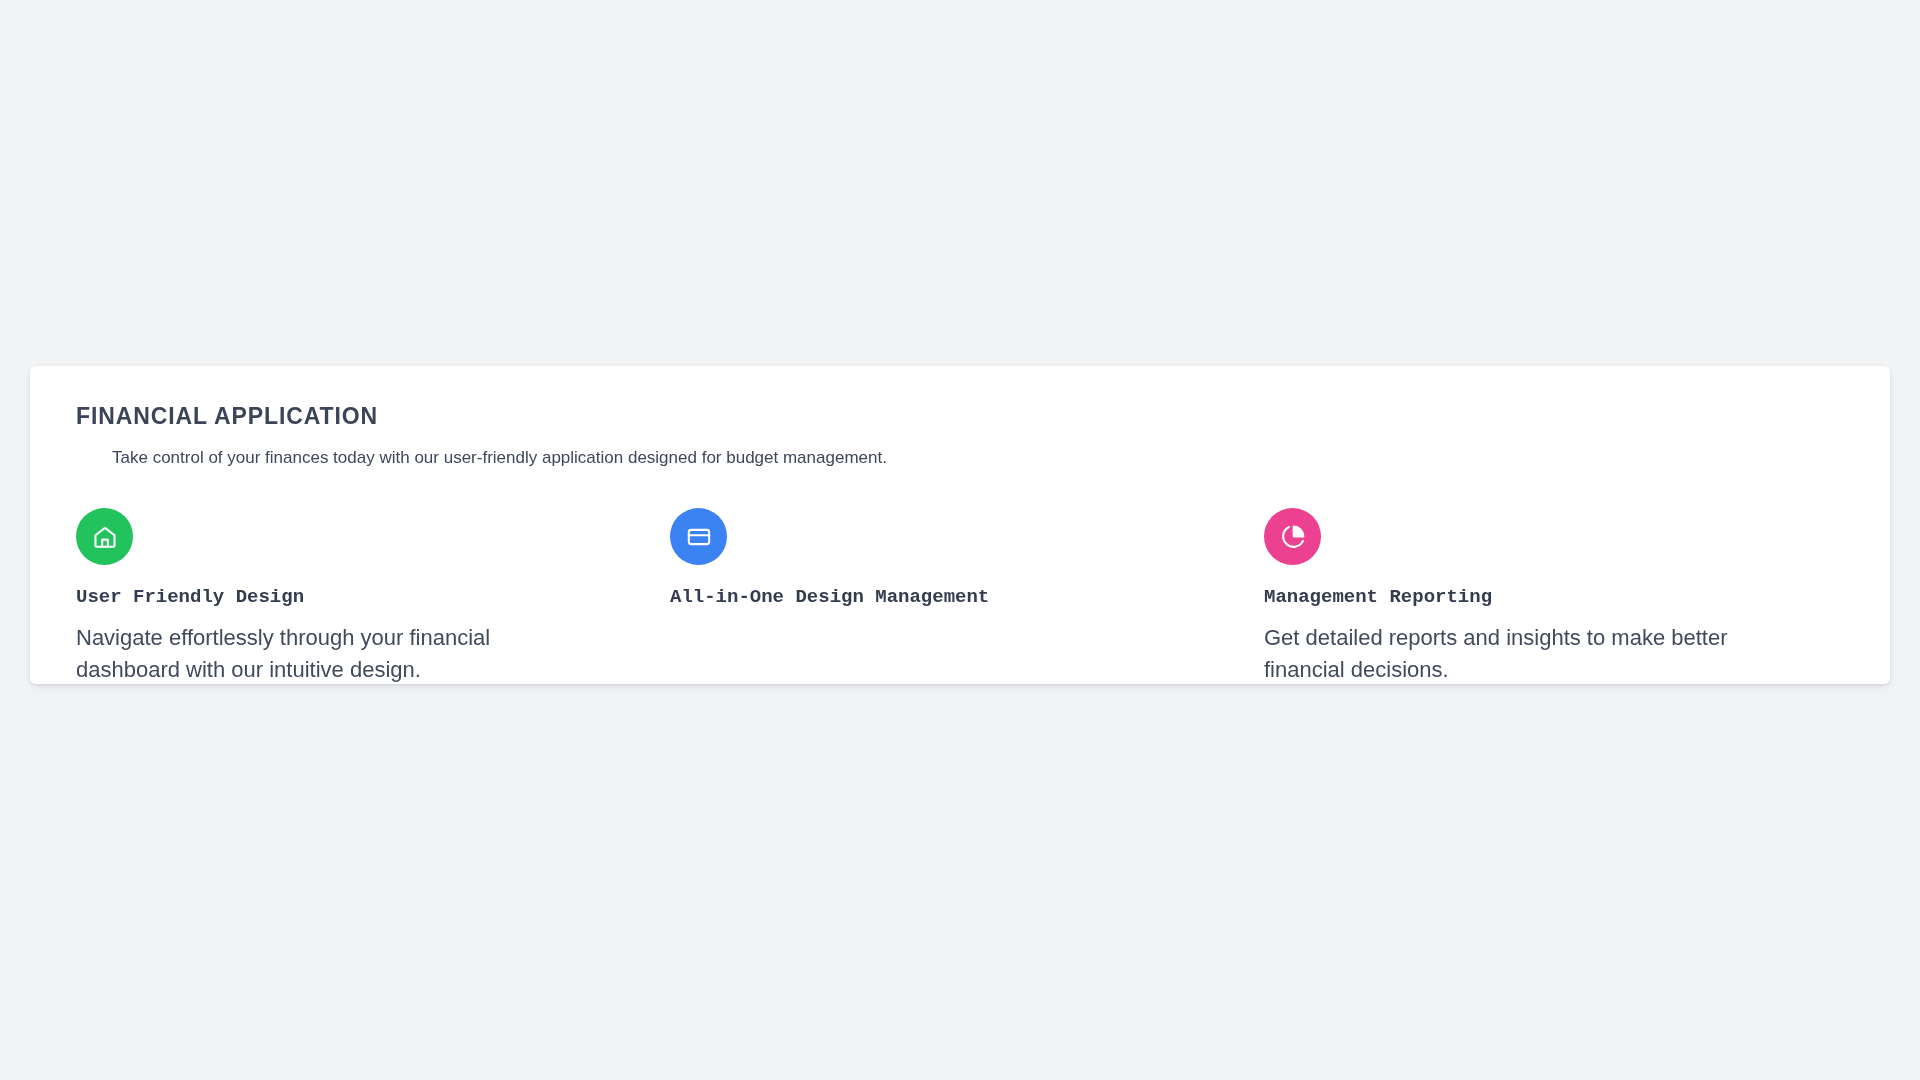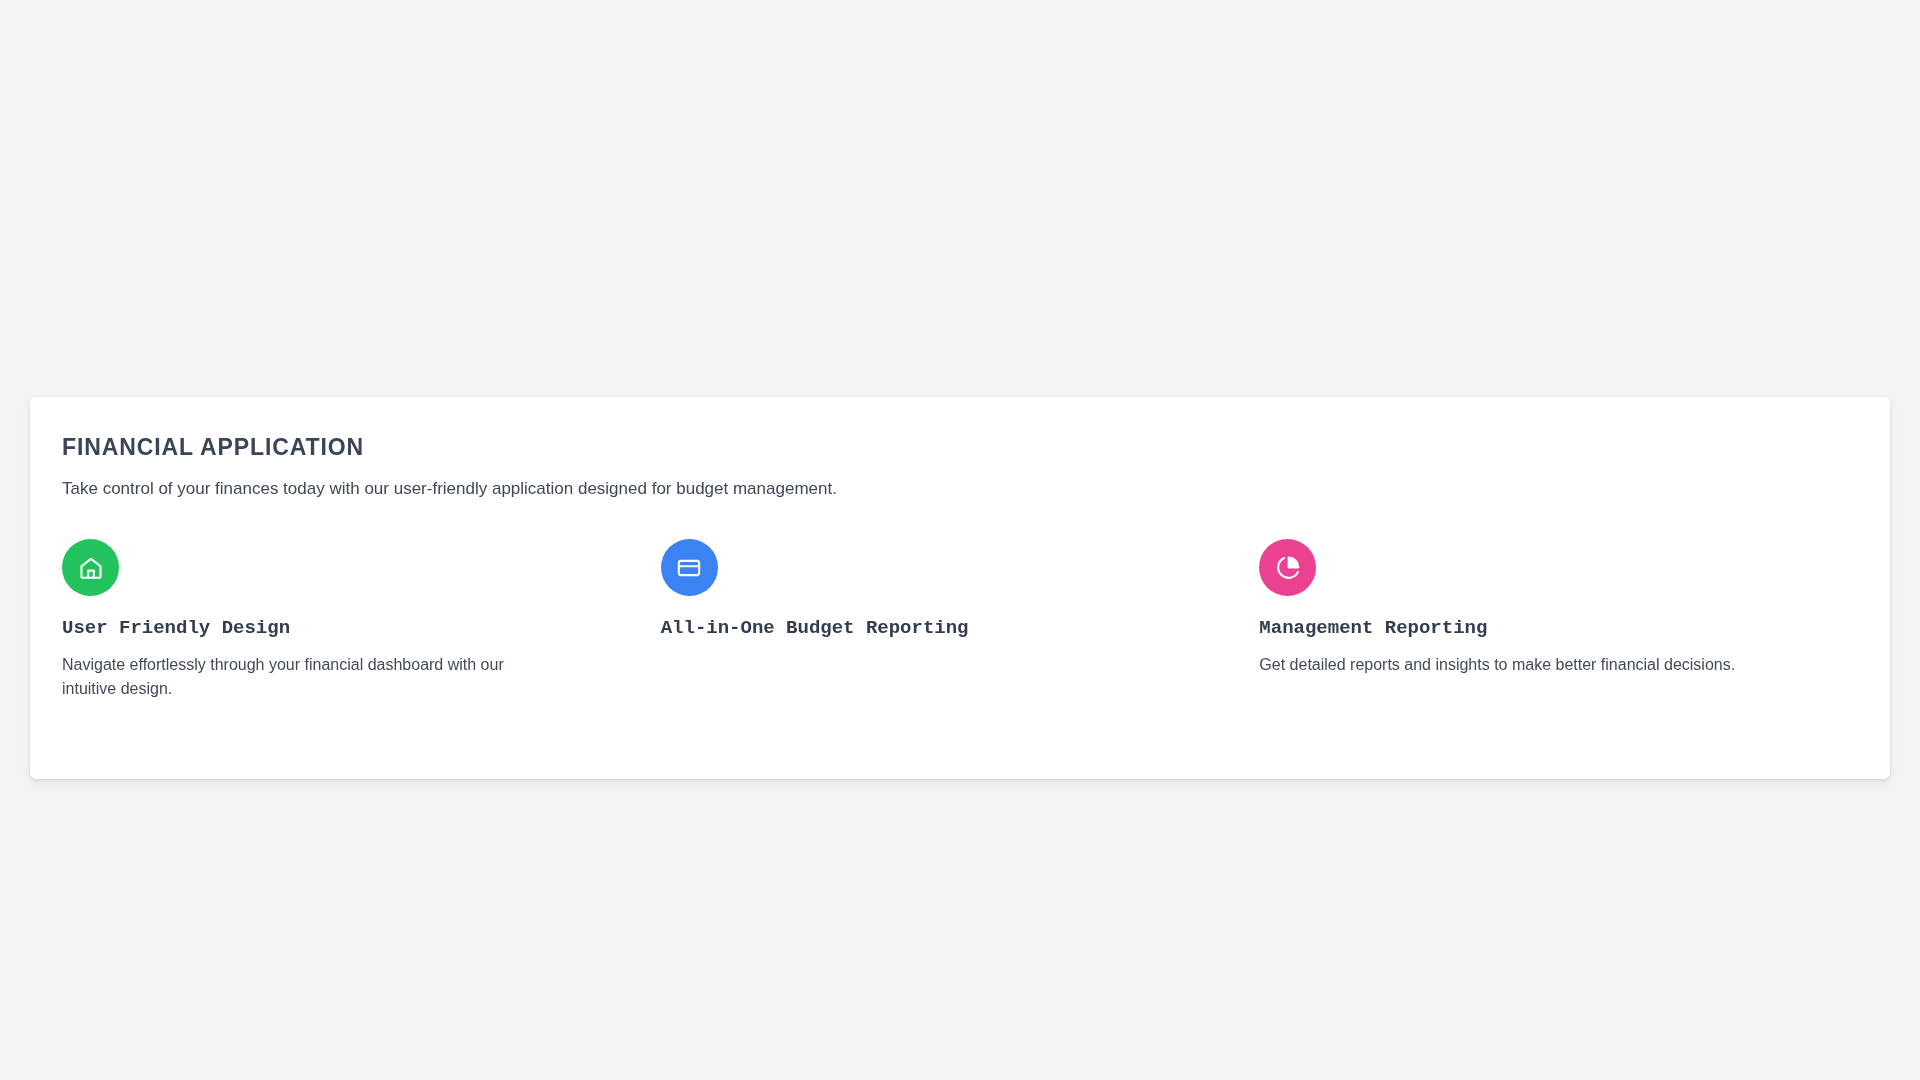--- a/index.html
+++ b/index.html
@@ -17,47 +17,48 @@
     position: relative;
     width: 1920px;
     height: 1080px;
     background: #f1f3f5;
   }
 
   
   .panel {
     position: absolute;
     left: 30px;
-    top: 397px;
+    top: 366px;
     width: 1860px;
-    height: 382px;
+    height: 318px;
     background: #ffffff;
     border-radius: 6px;
     box-shadow: 0 1px 3px rgba(16, 24, 40, 0.10),
                 0 4px 10px rgba(16, 24, 40, 0.06);
-    padding: 38px 32px 0 32px;
+    padding: 38px 32px 0 46px;
   }
 
   
   .panel-title {
     font-size: 23px;
     font-weight: 700;
     letter-spacing: 0.9px;
     color: #3c4458;
     line-height: 1.1;
     text-transform: uppercase;
     font-stretch: condensed;
   }
 
   .panel-subtitle {
     margin-top: 17px;
     font-size: 17px;
     font-weight: 400;
     color: #3f4759;
     line-height: 1.4;
+    margin-left: 36px;
   }
 
   
   .features {
     display: flex;
     margin-top: 38px;
   }
 
   .feature {
     width: 607px;
@@ -84,21 +85,21 @@
     margin-top: 21px;
     font-size: 19px;
     font-weight: 700;
     color: #343c50;
     line-height: 1.25;
     font-family: Liberation Mono, monospace;
   }
 
   .feature-text {
     margin-top: 12px;
-    font-size: 16px;
+    font-size: 22px;
     font-weight: 400;
     color: #414a5c;
     line-height: 1.48;
     max-width: 500px;
   }
 </style>
 </head>
 <body>
 
 <div class="page">
@@ -122,21 +123,21 @@
         <p class="feature-text">Navigate effortlessly through your financial dashboard with our intuitive design.</p>
       </div>
 
       <div class="feature">
         <div class="feature-icon icon-blue">
           <svg width="26" height="26" viewBox="0 0 24 24" fill="none" stroke="#ffffff" stroke-width="1.9" stroke-linecap="round" stroke-linejoin="round">
             <rect x="2.6" y="5.4" width="18.8" height="13.2" rx="2.2"></rect>
             <line x1="2.6" y1="10.4" x2="21.4" y2="10.4"></line>
           </svg>
         </div>
-        <h2 class="feature-title">All-in-One Budget Reporting</h2>
+        <h2 class="feature-title">All-in-One Design Management</h2>
       </div>
 
       <div class="feature">
         <div class="feature-icon icon-pink">
           <svg width="26" height="26" viewBox="0 0 24 24" fill="none" stroke="#ffffff" stroke-width="1.9" stroke-linecap="round" stroke-linejoin="round">
             <path d="M21.2 15.6A9.6 9.6 0 1 1 8.4 2.8"></path>
             <path d="M12.6 2.4a9.2 9.2 0 0 1 9 9h-9z" fill="#ffffff" stroke="none"></path>
             <path d="M12.6 2.4a9.2 9.2 0 0 1 9 9h-9z"></path>
           </svg>
         </div>

